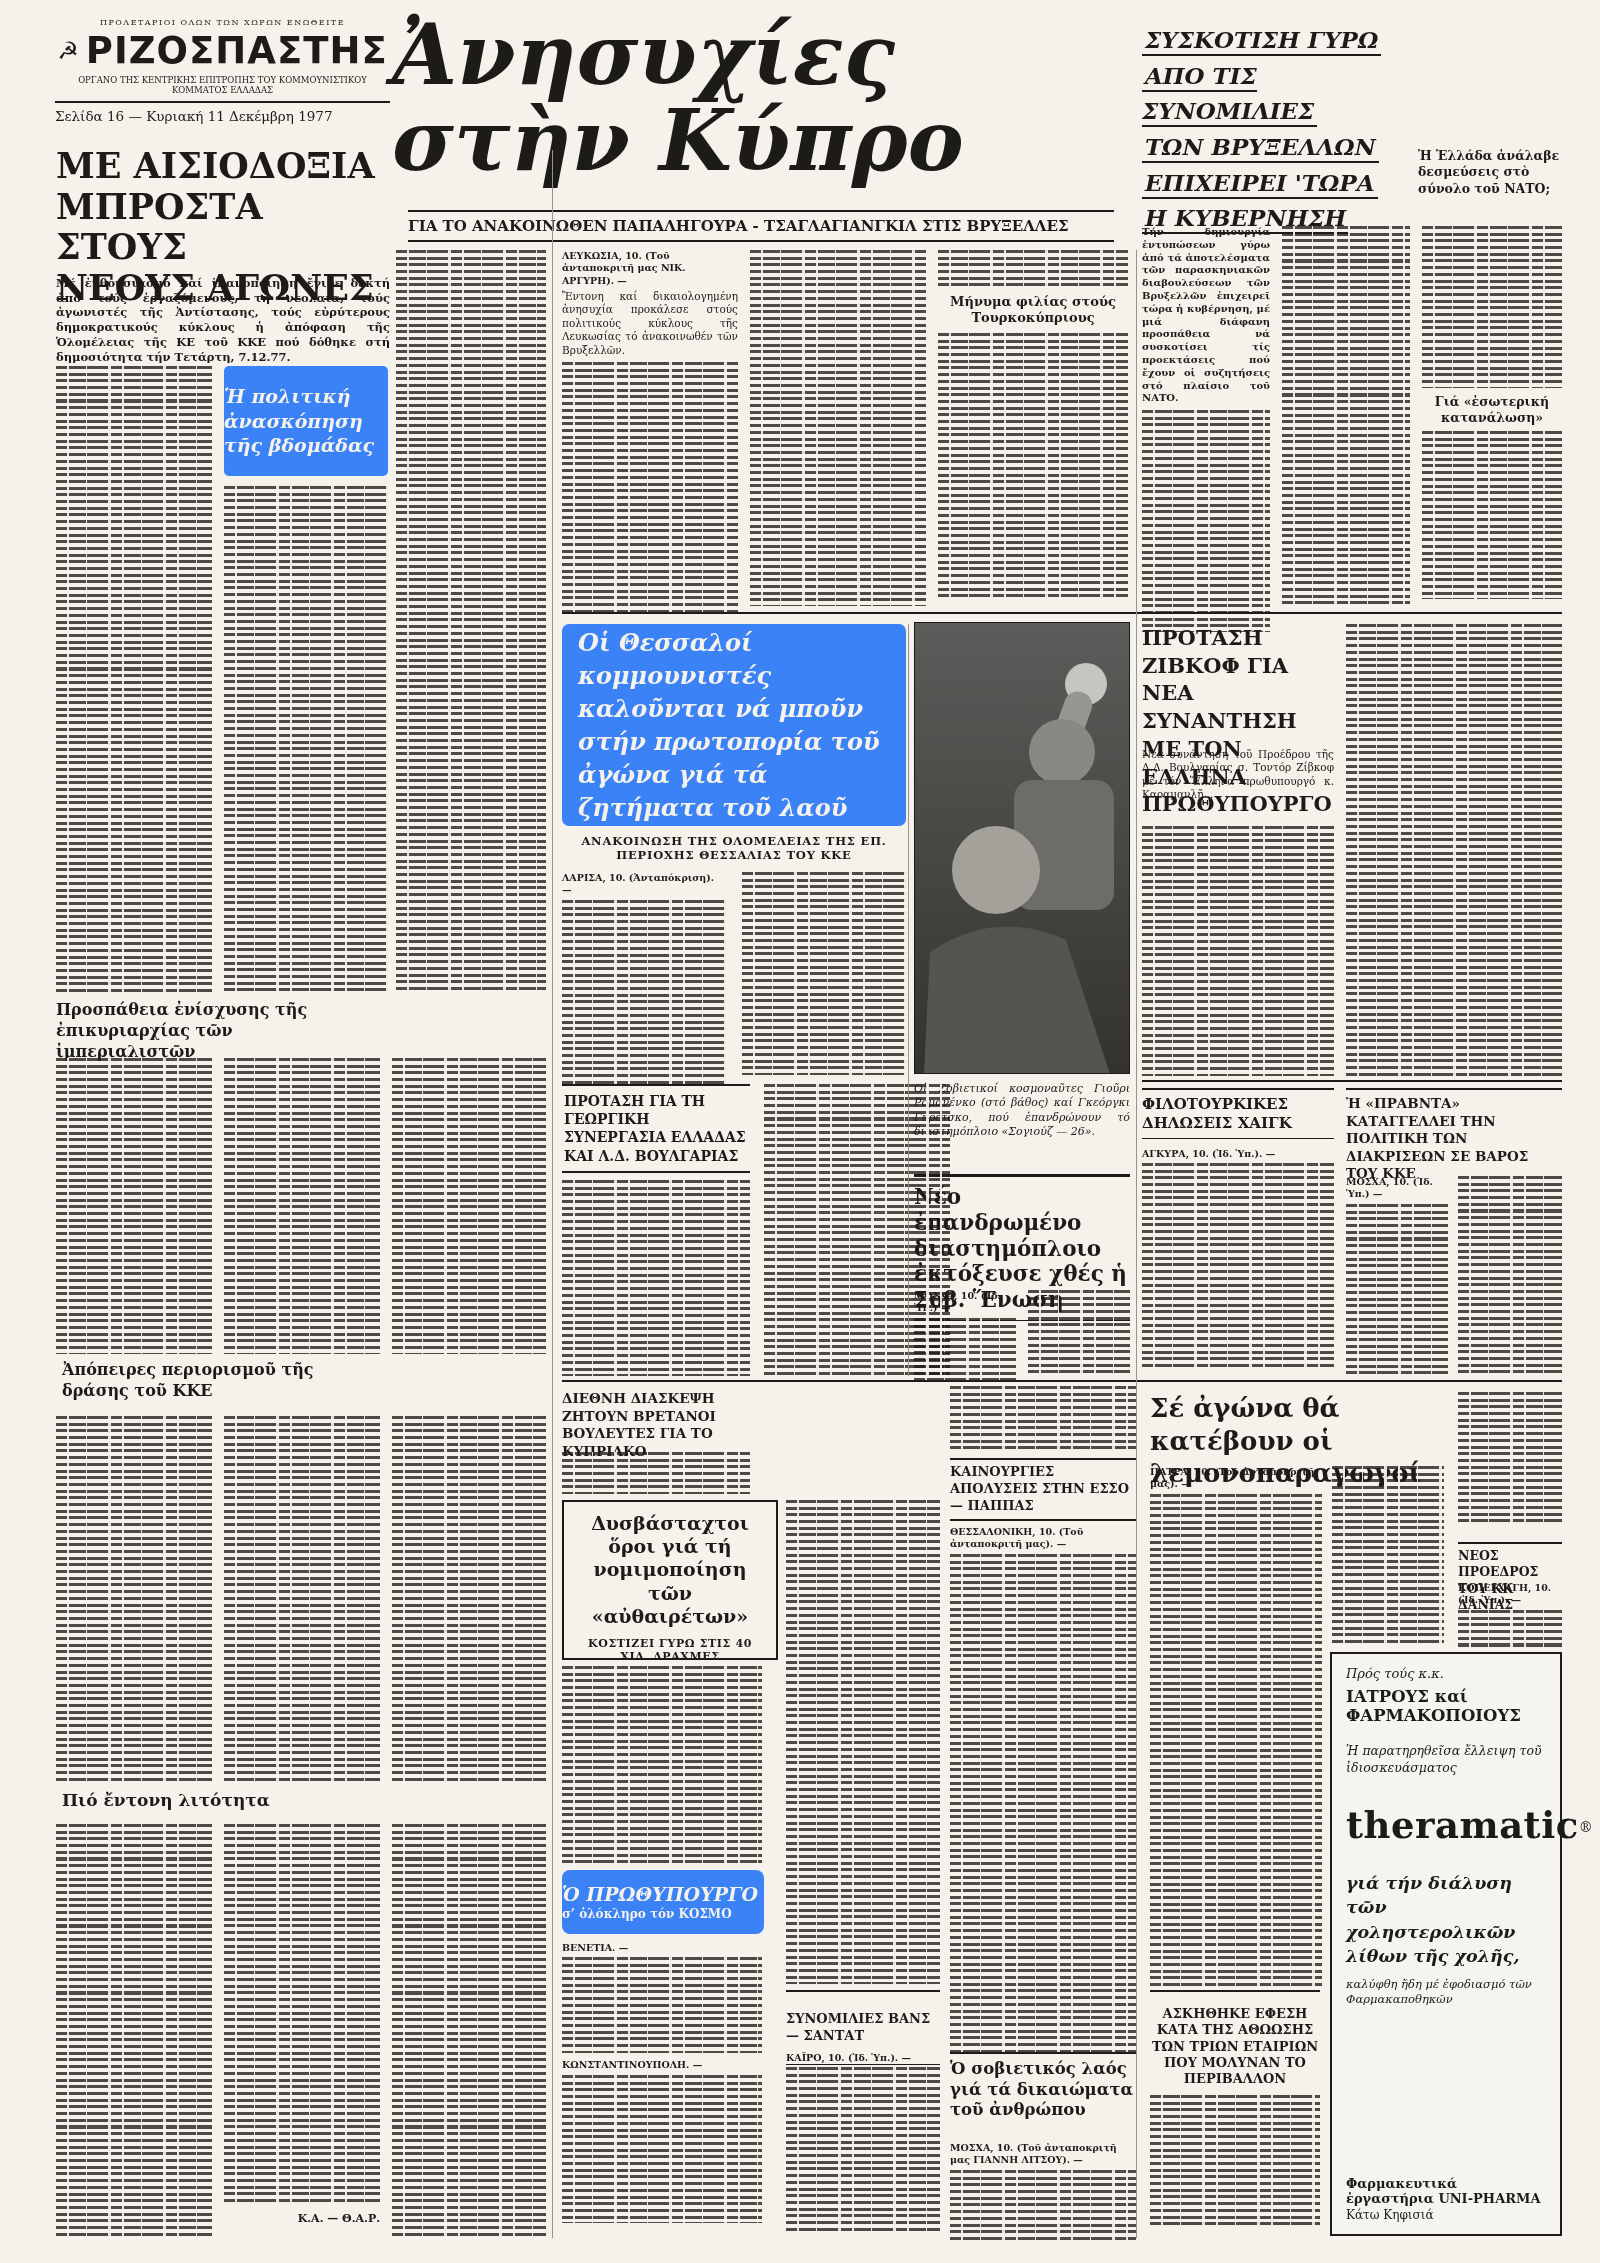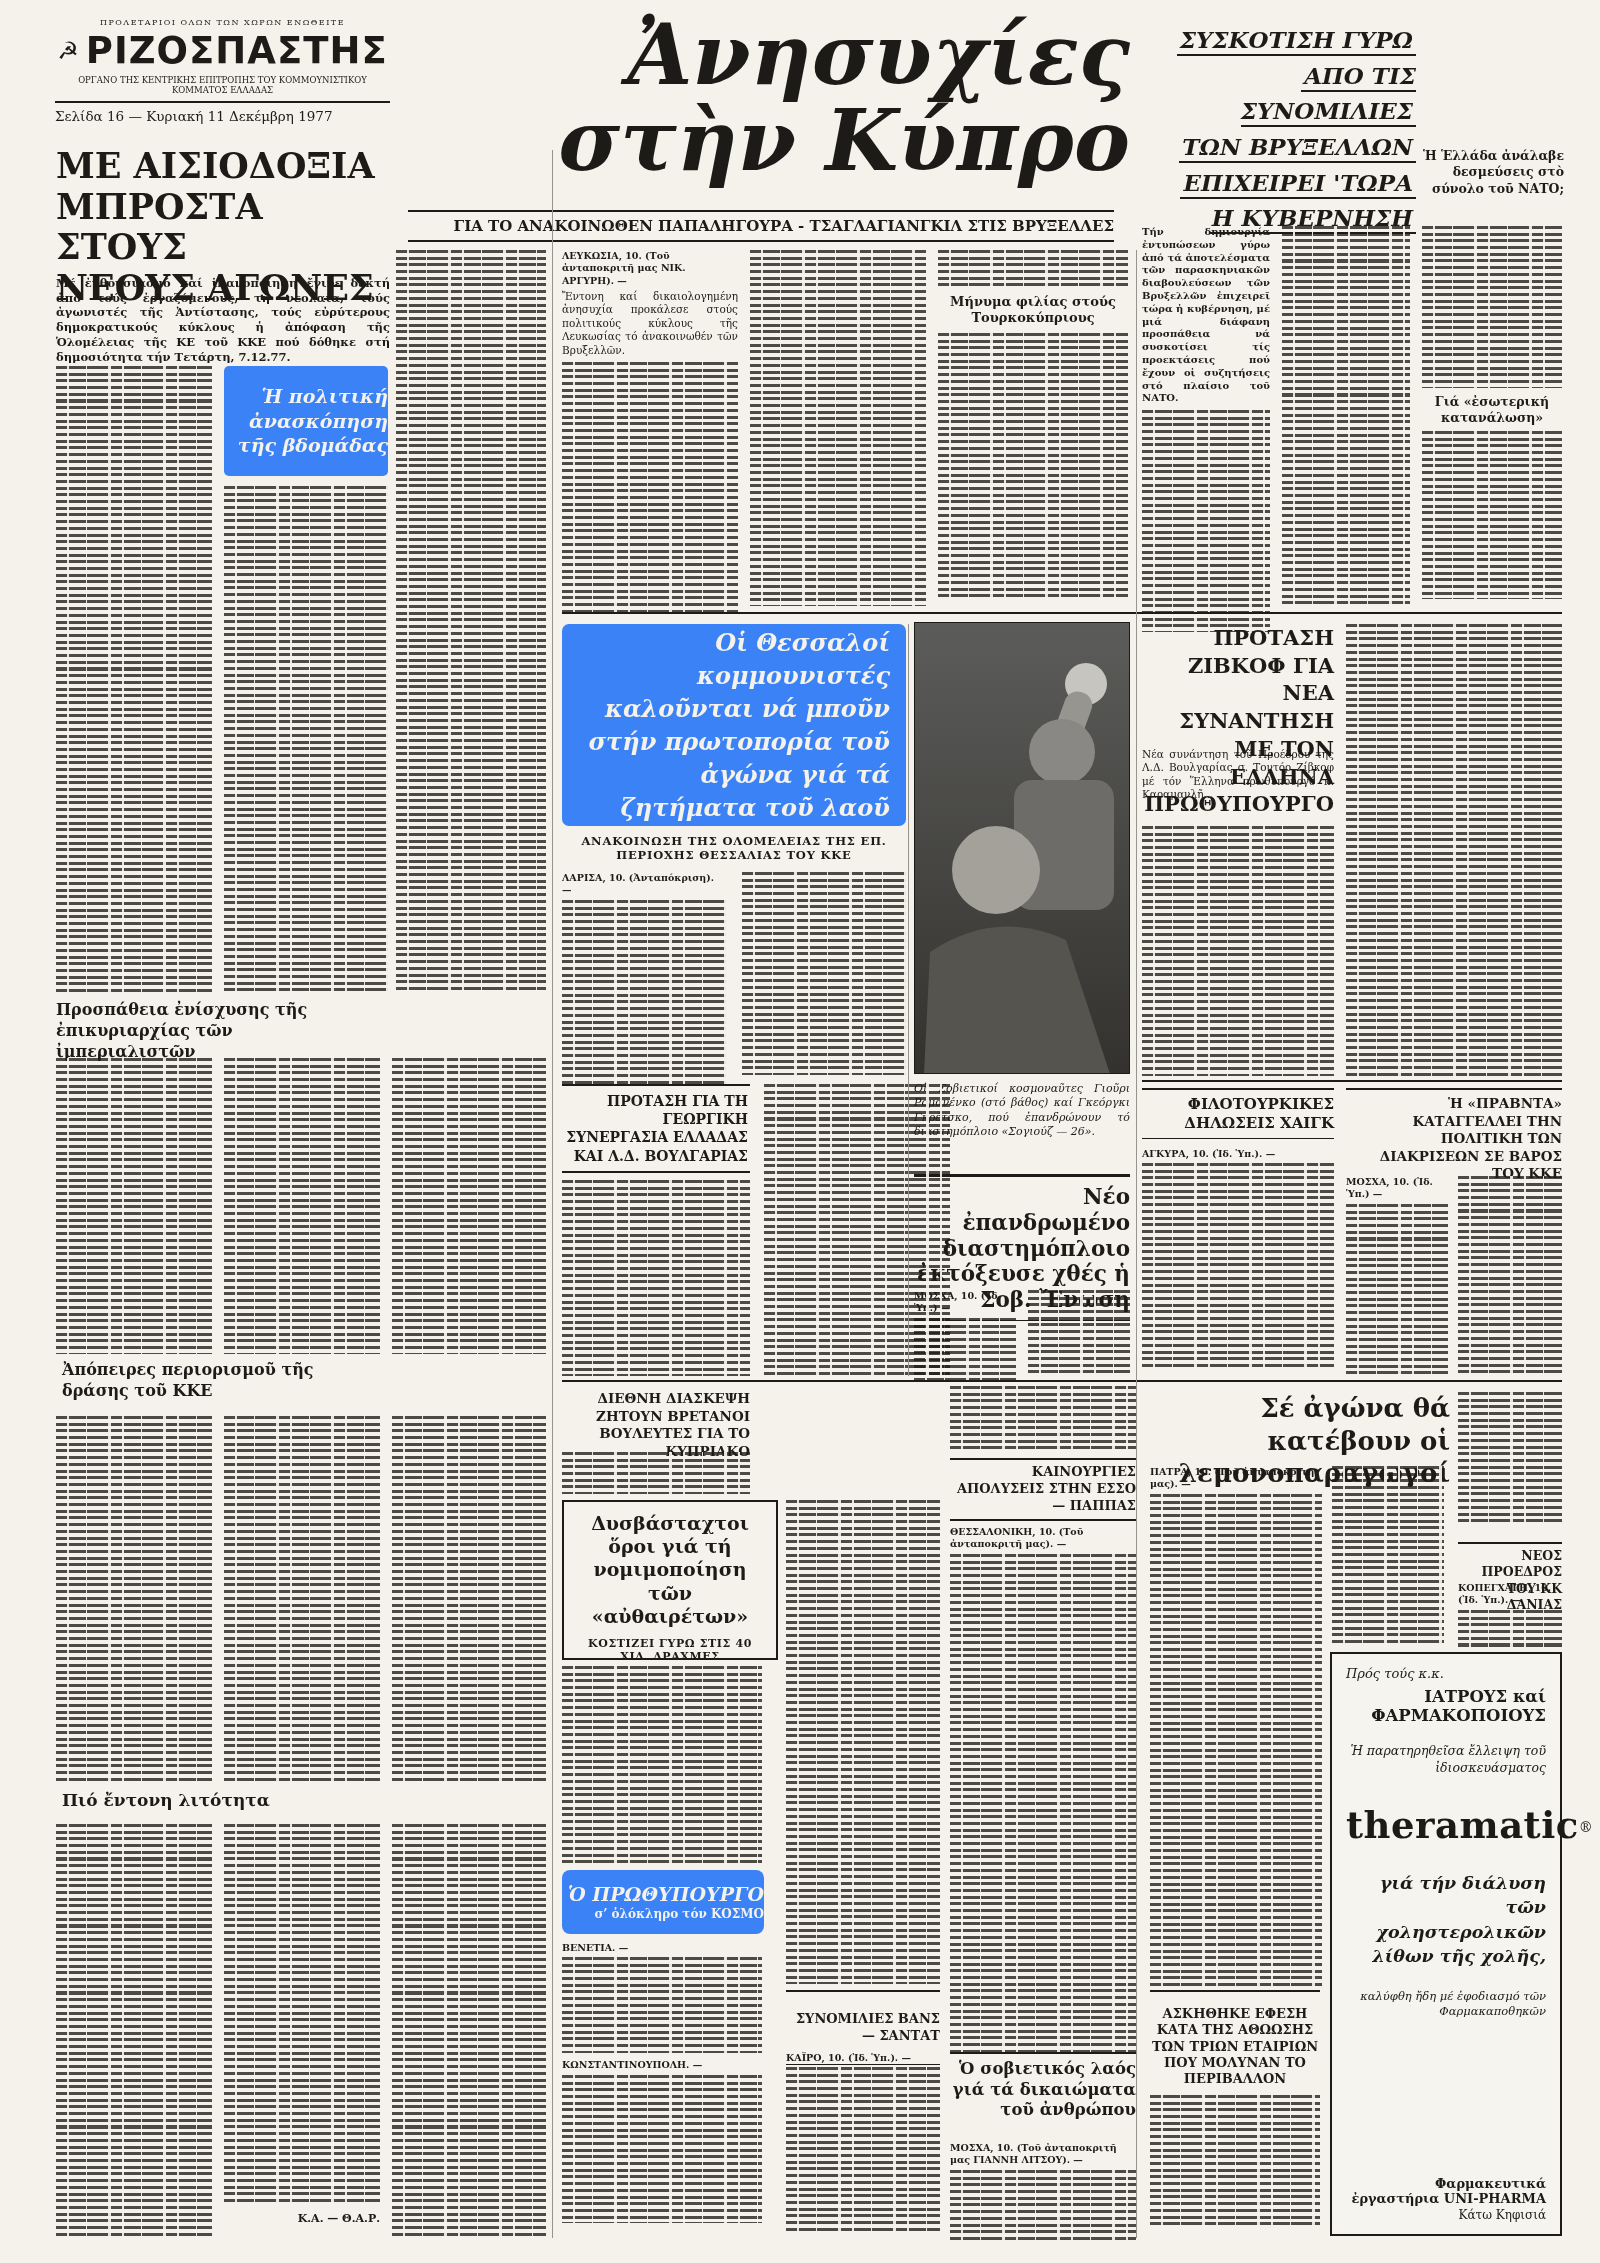--- a/index.html
+++ b/index.html
@@ -1,20 +1,20 @@
 <!DOCTYPE html>
 <html><head>
 <meta charset="utf-8">
 <style>
   *{box-sizing:border-box;margin:0;padding:0}
   html,body{background:#8a8a86}
   .page{position:relative;width:1600px;height:2263px;margin:0 auto;background:#f4f2ea;
         color:#1d1b18;font-family:"DejaVu Serif","Liberation Serif",serif;overflow:hidden}
   .c{position:absolute}
-  .ctr{text-align:right}
+  .ctr{text-align:left}
   .just{text-align:justify}
   .b{font-weight:bold}
   .i{font-style:italic}
   .rev{background:#3b82f6;color:#f4f2ea}
   .dl{font-size:9.5px;font-weight:bold;line-height:1.3;margin-bottom:3px}
   .body-sm{font-size:10.5px;line-height:1.28;text-align:justify}
   
   .sim{
     background-image:
       repeating-linear-gradient(90deg,
@@ -239,21 +239,21 @@
   </div>
 
   <div class="c" style="left:1330px;top:1652px;width:232px;height:584px;border:2px solid #1d1b18;padding:12px 14px;display:flex;flex-direction:column;background:#f6f4ee">
     <div class="i" style="font-size:13px">Πρός τούς κ.κ.</div>
     <div class="ctr b" style="font-size:16.5px;margin-top:6px">ΙΑΤΡΟΥΣ καί ΦΑΡΜΑΚΟΠΟΙΟΥΣ</div>
     <div class="ctr i" style="font-size:12.5px;margin-top:18px;line-height:1.35">Ἡ παρατηρηθεῖσα ἔλλειψη τοῦ ἰδιοσκευάσματος</div>
     <div class="ctr" style="margin-top:26px">
       <span style="font-size:37px;font-weight:bold;letter-spacing:.5px">theramatic</span><sup style="font-size:14px">®</sup>
     </div>
     <div class="ctr b i" style="font-size:17.5px;margin-top:24px;line-height:1.4">γιά τήν διάλυση τῶν χοληστερολικῶν λίθων τῆς χολῆς,</div>
-    <div class="ctr i" style="font-size:11.5px;margin-top:20px;line-height:1.35">καλύφθη ἤδη μέ ἐφοδιασμό τῶν Φαρμακαποθηκῶν</div>
+    <div class="ctr i" style="font-size:11.5px;margin-top:8px;line-height:1.35">καλύφθη ἤδη μέ ἐφοδιασμό τῶν Φαρμακαποθηκῶν</div>
     <div class="ctr b" style="font-size:13px;margin-top:auto">Φαρμακευτικά ἐργαστήρια UNI-PHARMA</div>
     <div class="ctr" style="font-size:12px;margin-top:2px">Κάτω Κηφισιά</div>
   </div>
 
   <div class="hrule" style="left:562px;top:612px;width:1000px;height:2px"></div>
   <div class="hrule" style="left:562px;top:1380px;width:1000px;height:2px"></div>
   <div class="hrule" style="left:1142px;top:1080px;width:420px;height:2px"></div>
   <div class="vrule" style="left:552px;top:150px;height:2088px"></div>
   <div class="vrule" style="left:1136px;top:250px;height:1988px"></div>
   <div class="vrule" style="left:908px;top:624px;height:752px"></div>

